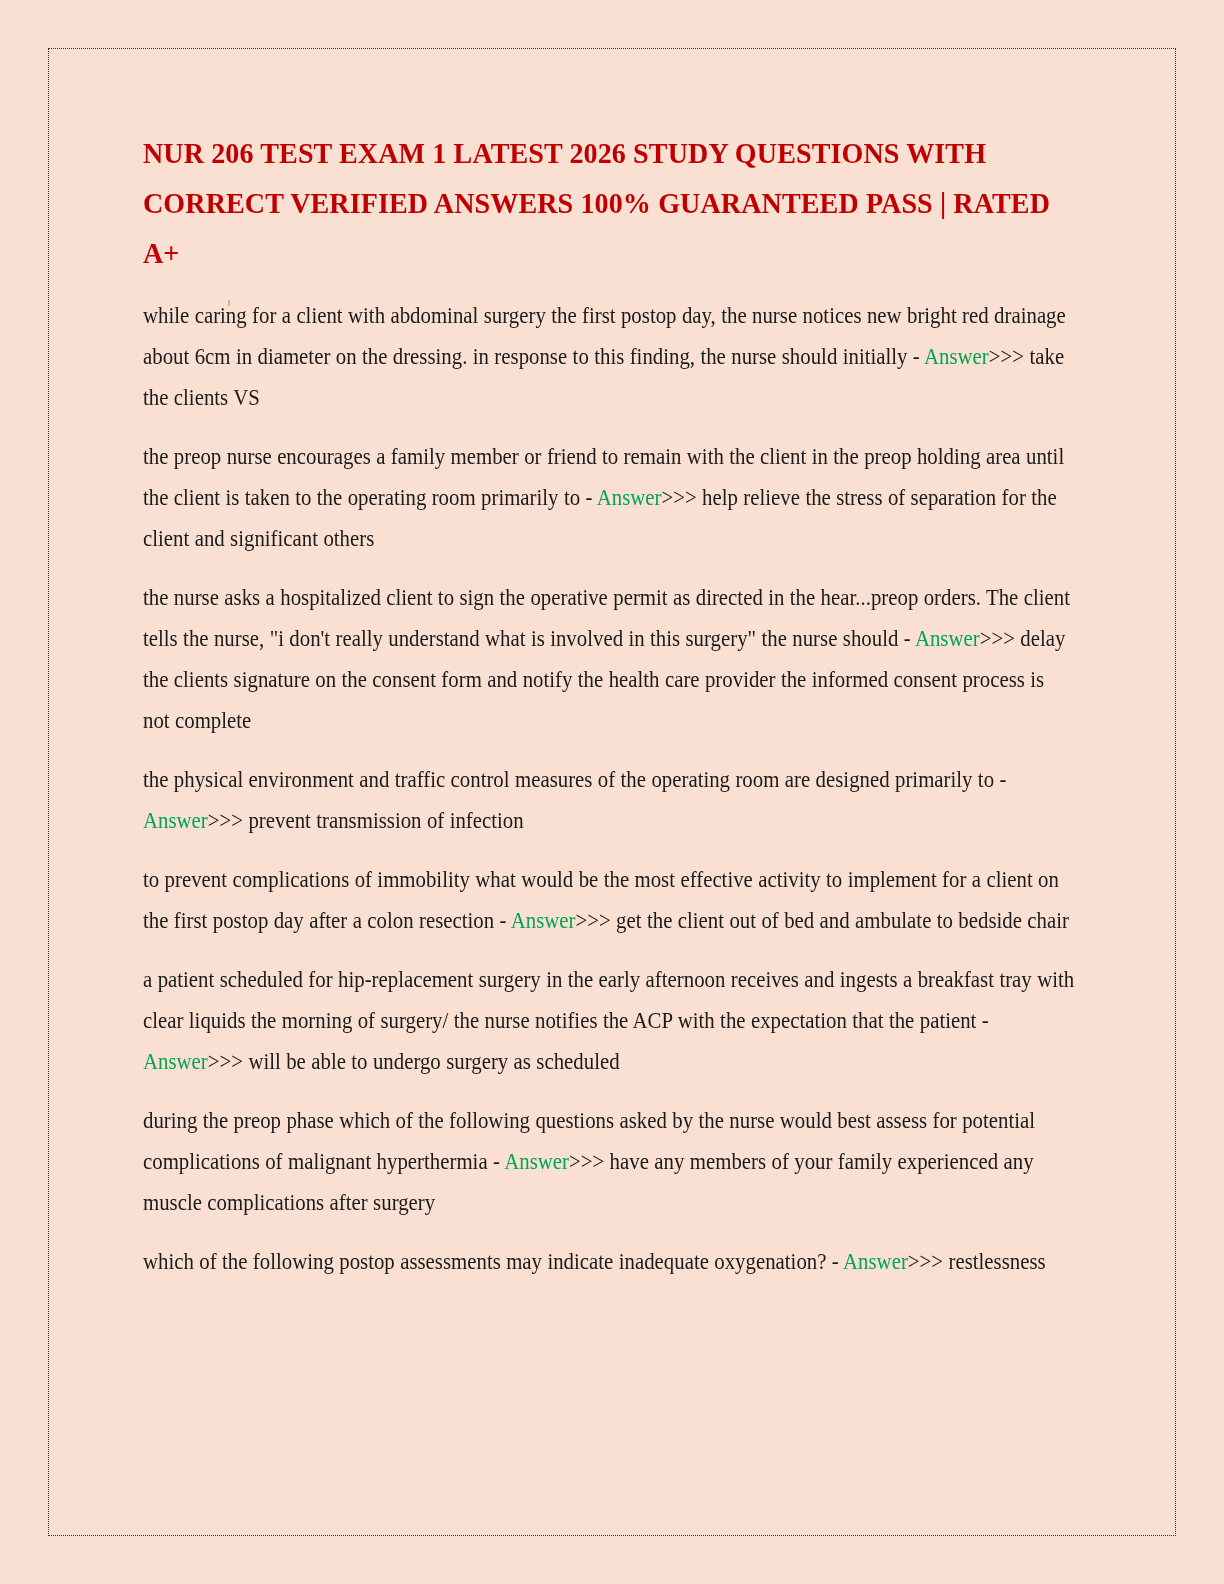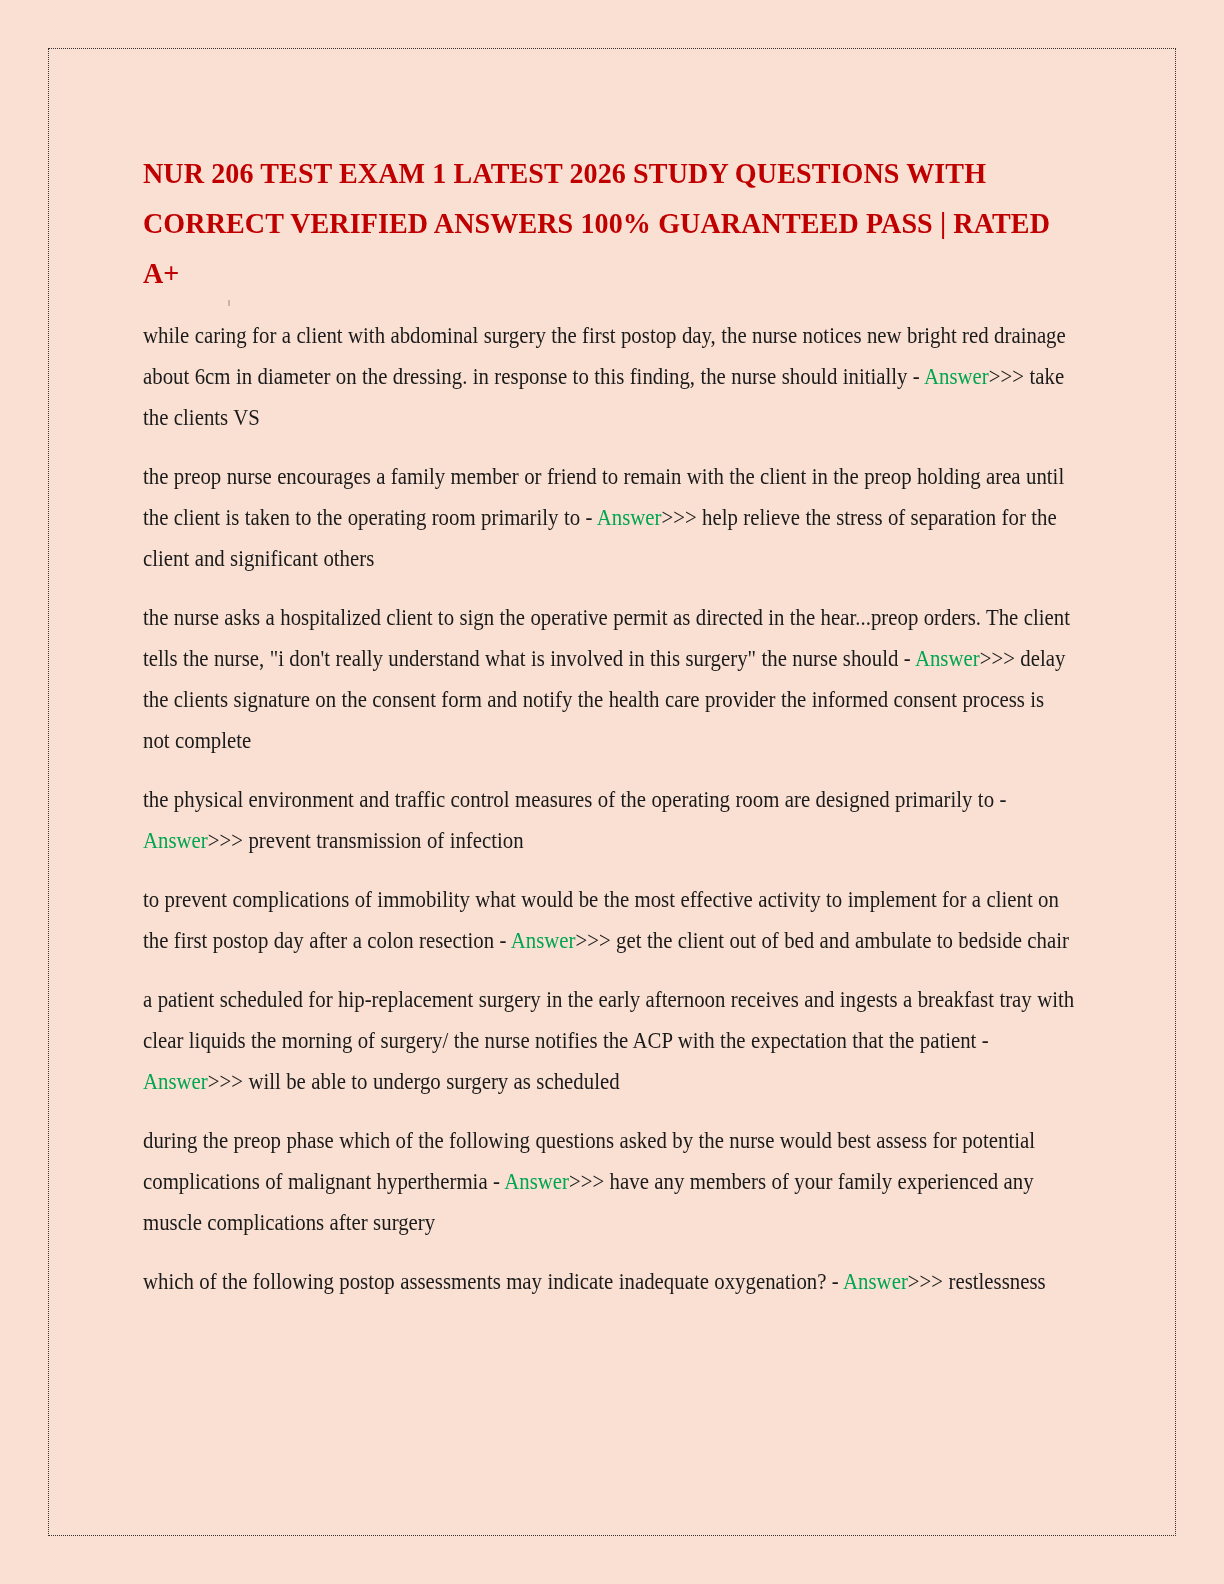--- a/index.html
+++ b/index.html
@@ -30,21 +30,21 @@
     width: 1128px;
     height: 1488px;
     border: 1px dotted #3a3230;
     box-sizing: border-box;
     pointer-events: none;
   }
 
   #content {
     position: absolute;
     left: 143px;
-    top: 149px;
+    top: 129px;
     width: 932px;
   }
 
   
   .doc-title {
     color: #c00000;
     font-family: "Liberation Serif", "DejaVu Serif", serif;
     font-weight: bold;
     font-size: 28.5px;
     line-height: 50px;

